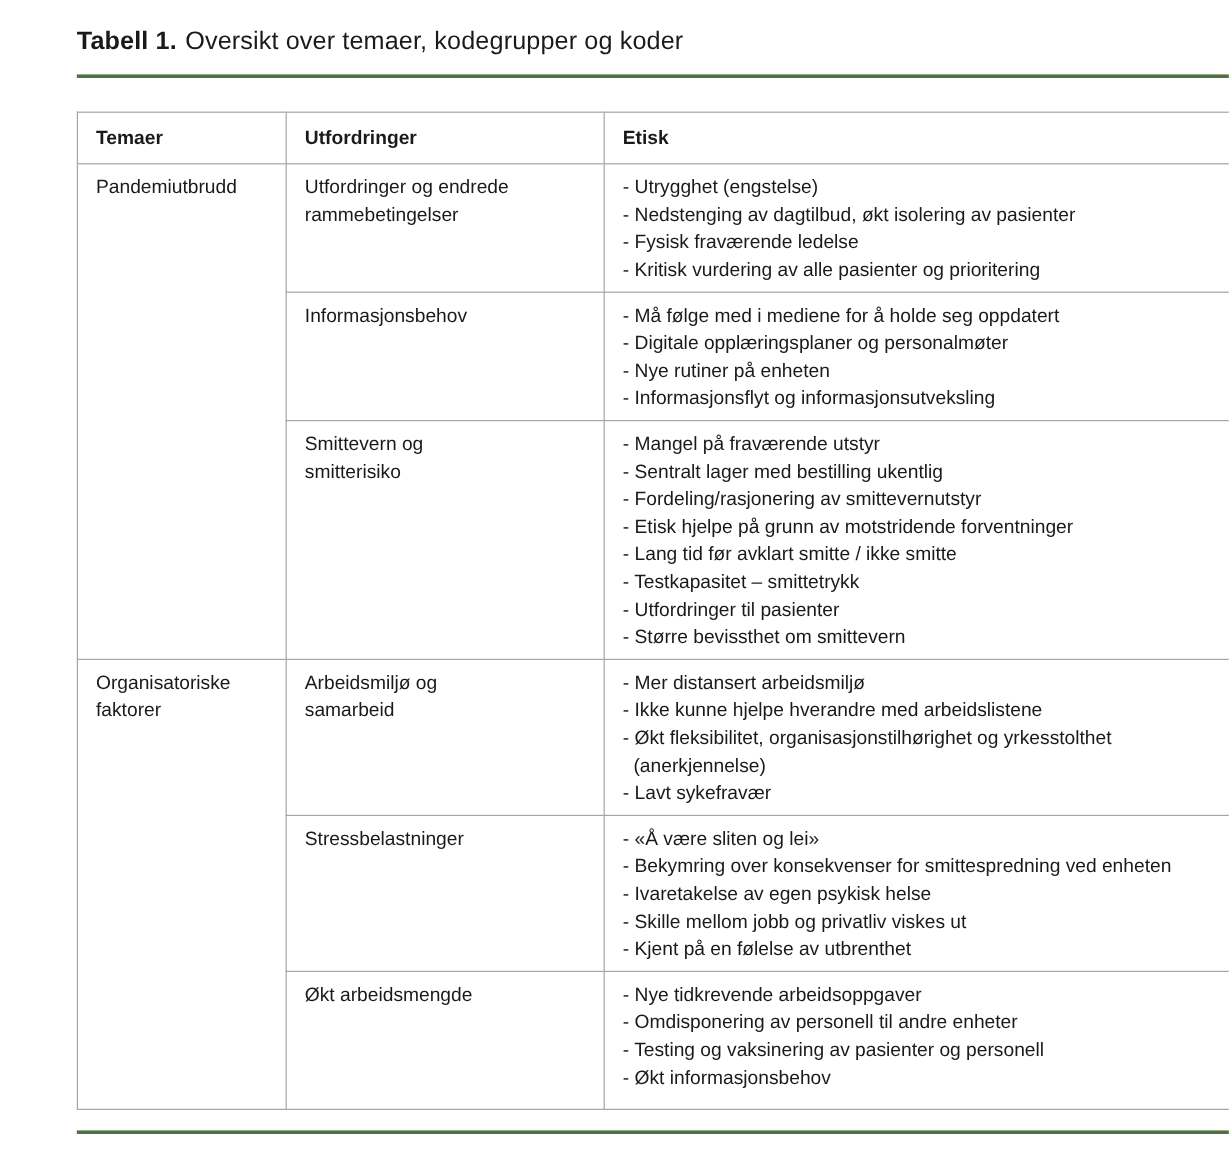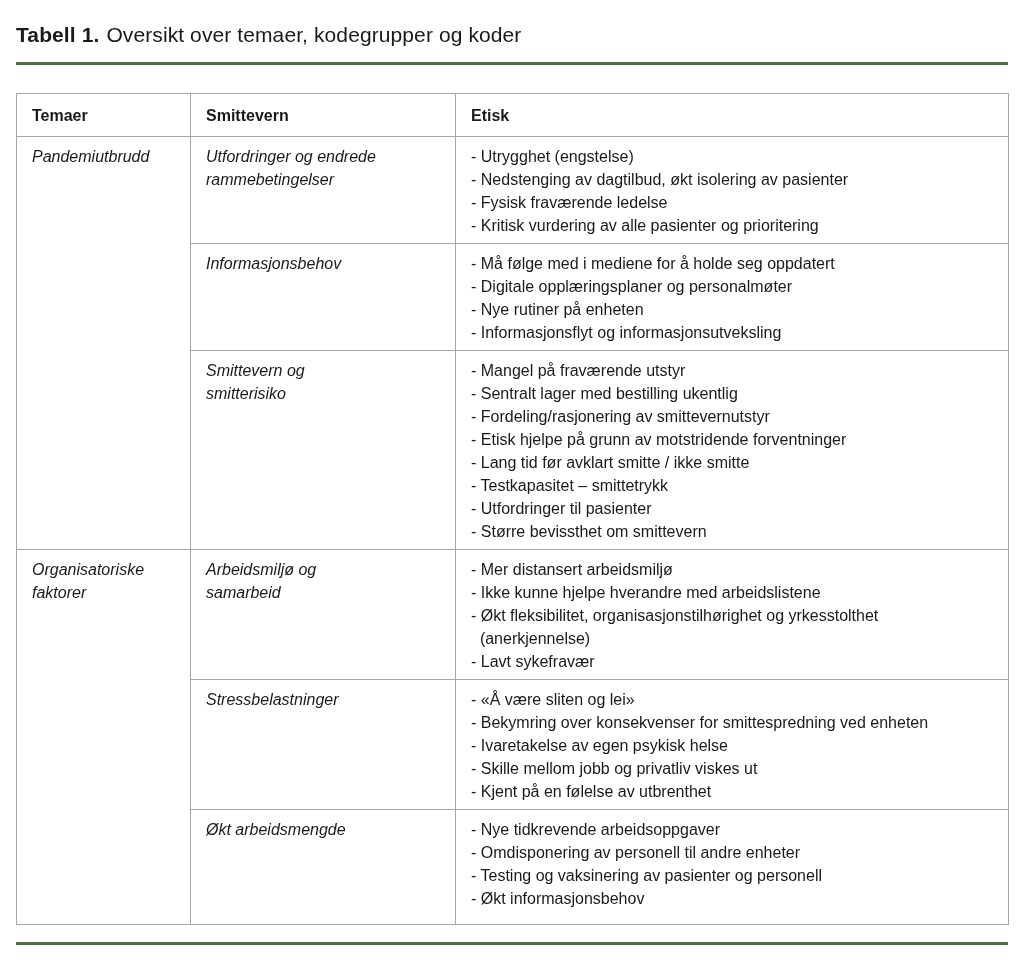--- a/index.html
+++ b/index.html
@@ -10,20 +10,21 @@
     height: 969px;
     overflow: hidden;
     font-family: "Liberation Sans", sans-serif;
     color: #1a1a1a;
   }
   .page {
     box-sizing: border-box;
     width: 852px;
     height: 969px;
     padding: 16px 16px 0 16px;
+    margin-left: 48px;
   }
   .caption {
     font-size: 21px;
     line-height: 26px;
     margin: 6px 0 14px 0;
     color: #1a1a1a;
     letter-spacing: 0.1px;
   }
   .caption .bold { font-weight: bold; }
   .caption .rest { font-weight: normal; margin-left: 7px; }
@@ -50,21 +51,21 @@
     border: 1px solid #a6a6a6;
     vertical-align: top;
     text-align: left;
     padding: 8px 15px 6px 15px;
     line-height: 23px;
   }
   table.codes-table th {
     font-weight: bold;
     padding: 10px 15px 9px 15px;
   }
-  .cell-text { white-space: pre-wrap; font-style: italic; }
+  .cell-text { white-space: pre-wrap; }
   td.codes-cell .code-line { white-space: pre-wrap; }
   tr.last-row td { padding-bottom: 14px; }
 </style>
 </head>
 <body>
 
 <div class="page">
 
   <p class="caption">
     <span class="bold">Tabell 1.</span><span class="rest">Oversikt over temaer, kodegrupper og koder</span>
@@ -74,21 +75,21 @@
 
   <table class="codes-table">
     <colgroup>
       <col class="c1">
         <col class="c2">
         <col class="c3">
     </colgroup>
     <thead>
       <tr>
         <th>Temaer</th>
-        <th>Smittevern</th>
+        <th>Utfordringer</th>
         <th>Etisk</th>
       </tr>
     </thead>
     <tbody id="table-body">
         <tr>
           <td rowspan="3"><span class="cell-text">Pandemiutbrudd</span></td>
           <td><span class="cell-text">Utfordringer og endrede
 rammebetingelser</span></td>
           <td class="codes-cell">
             <div class="code-line">- Utrygghet (engstelse)</div>

